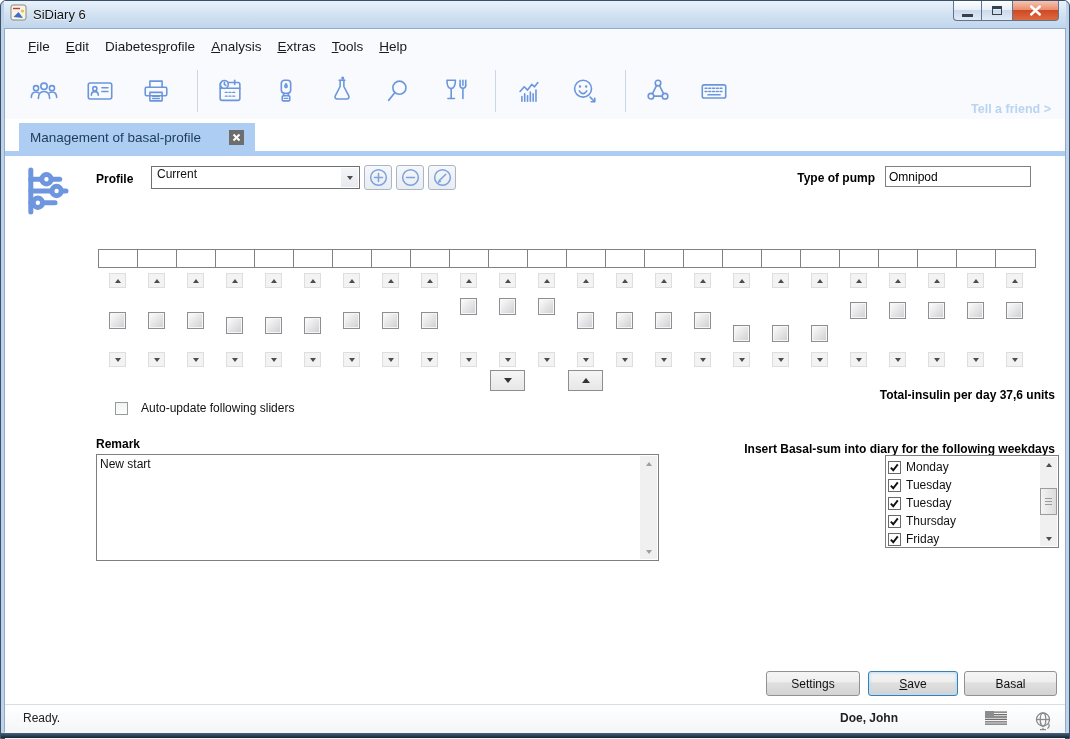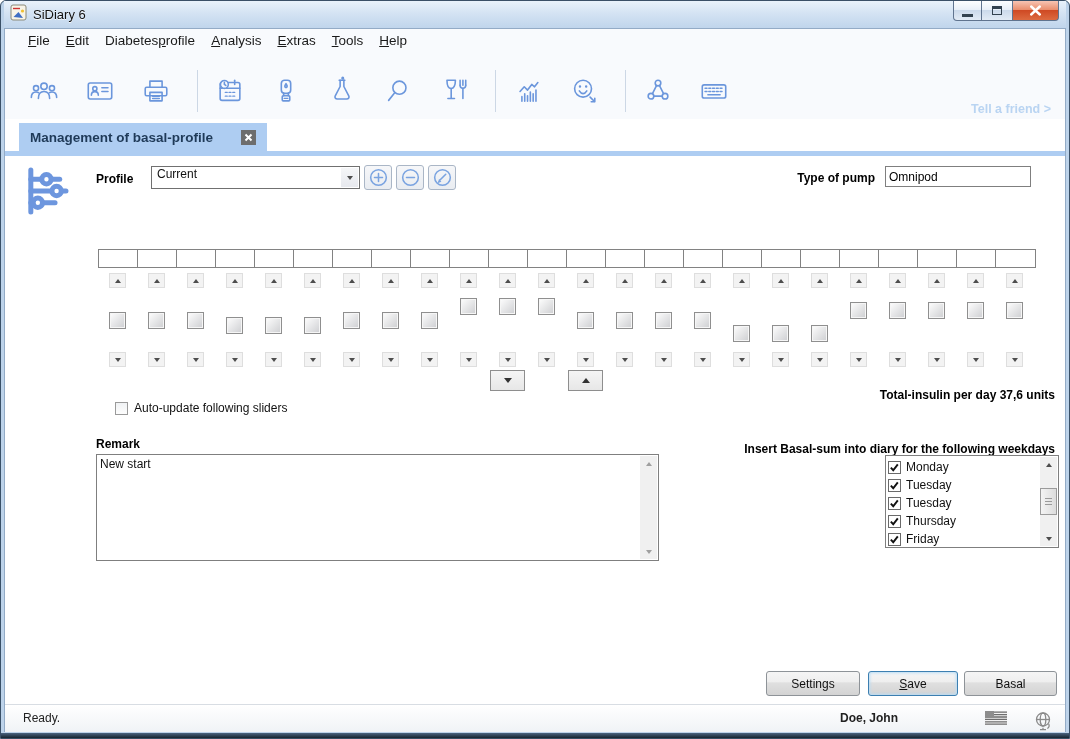--- a/index.html
+++ b/index.html
@@ -16,32 +16,32 @@
     background:linear-gradient(180deg,#fdfeff,#e9f0f8 45%,#ccdaeb 50%,#e2ebf5);}
   .wbtn.min{width:29px;border-radius:0 0 0 4px;}
   .wbtn.max{width:31px;border-left:none;}
   .wbtn.close{width:46px;border-left:none;border-radius:0 0 4px 0;
     background:linear-gradient(180deg,#f7c4b3,#ea8f6f 45%,#cf4a24 50%,#dd6a40);}
   .glyph-min{width:11px;height:3px;background:#33424f;margin-top:9px;}
   .glyph-max{width:10px;height:9px;border:1.5px solid #33424f;border-top:3px solid #33424f;background:transparent;}
   
   .app-body{position:relative;height:704px;background:#f8fafd;border:1px solid #93abc6;border-bottom:none;}
   
-  .menubar{height:34px;display:flex;align-items:flex-start;padding-left:15px;font-size:13.5px;color:#1a1a1a;}
+  .menubar{height:34px;display:flex;align-items:center;padding-left:15px;font-size:13.5px;color:#1a1a1a;}
   .menu-item{padding:4px 8px;cursor:default;}
   
   .toolbar{position:relative;height:56px;display:flex;align-items:center;padding-left:24px;}
   .tbtn{width:30px;height:30px;margin-right:26px;display:flex;align-items:center;justify-content:center;}
   .tbtn svg{stroke:#6b96dc;fill:none;stroke-width:1.7;stroke-linecap:round;stroke-linejoin:round;}
   .tsep{width:1px;height:42px;background:#ccd7e5;margin:0 17px 0 0;}
   .tell-friend{position:absolute;right:14px;bottom:3px;color:#b9d4f2;font-weight:bold;font-size:12.5px;cursor:pointer;}
   
   .tabbar{position:relative;height:37px;background:#fff;}
   .tab{position:absolute;left:14px;top:4px;height:28px;background:#aecdf2;display:flex;align-items:center;
-    padding:0 11px;gap:28px;cursor:default;font-weight:bold;}
+    padding:0 11px;gap:28px;cursor:default;}
   .tab-label{font-size:13.5px;color:#1f3a58;}
   .tab-close{width:15px;height:15px;background:#6d6d6d;display:flex;align-items:center;justify-content:center;cursor:pointer;}
   .tab-strip{position:absolute;left:0;right:0;bottom:0;height:5px;background:#aecdf2;}
   
   .client{position:relative;height:548px;background:#fff;font-size:12px;color:#111;}
   .lbl{position:absolute;font-size:12px;color:#000;font-weight:600;}
   .sliders-logo{position:absolute;left:18px;top:8px;}
   .combo{position:absolute;left:146px;top:10px;width:209px;height:23px;border:1px solid #707070;background:#fff;
     display:flex;align-items:flex-start;padding-left:5px;cursor:pointer;}
   .combo-arrow{position:absolute;right:1px;top:1px;bottom:1px;width:17px;display:flex;align-items:center;justify-content:center;
@@ -70,21 +70,21 @@
   .tri-down{border-top:4.5px solid #4d4d4d;}
   .tri-lt{border-bottom-color:#9f9f9f;border-top-color:#9f9f9f;}
   .thumb{position:absolute;left:50%;margin-left:-8.5px;width:17px;height:17px;border:1px solid #8f8f8f;
     background:linear-gradient(135deg,#fefefe,#cdced1);box-shadow:inset 0 0 0 1px #f6f6f6;cursor:pointer;}
   .bulk-layer{position:absolute;left:0;top:138px;width:938px;height:21px;}
   .bulk-btn{position:absolute;top:0;width:35px;height:21px;border:1px solid #8e8e8e;
     background:linear-gradient(180deg,#f5f5f5,#e7e7e7);display:flex;align-items:center;justify-content:center;cursor:pointer;}
   .bulk-btn .tri{border-left-width:4.5px;border-right-width:4.5px;}
   .bulk-btn .tri-up{border-bottom-width:5.5px;border-bottom-color:#333;}
   .bulk-btn .tri-down{border-top-width:5.5px;border-top-color:#333;}
-  .checkline{position:absolute;display:flex;align-items:center;gap:6px;}
+  .checkline{position:absolute;display:flex;align-items:center;gap:13px;}
   .checkbox{width:13px;height:13px;border:1px solid #6a6a6a;background:#fff;flex:0 0 auto;
     display:flex;align-items:center;justify-content:center;cursor:pointer;}
   .checkbox.empty{background:linear-gradient(180deg,#f0f2f4,#fdfdfd);border-color:#9a9a9a;}
   .plain{font-weight:400;}
   .total-label{position:absolute;right:10px;top:232px;font-size:12px;font-weight:600;color:#000;}
   
   .remark-box{position:absolute;left:91px;top:298px;width:563px;height:107px;border:1px solid #7f7f7f;background:#fff;}
   .remark-text{position:absolute;left:3px;top:2px;right:20px;font-size:12px;}
   .vsb{position:absolute;top:1px;right:1px;bottom:1px;width:17px;background:#f0f0f0;}
   .vsb .up{top:0;}
@@ -97,21 +97,21 @@
   .wd-thumb{position:absolute;left:0;right:0;top:31px;height:27px;border:1px solid #9b9b9b;
     background:linear-gradient(90deg,#f4f4f4,#dcdcdc);cursor:pointer;}
   .wd-thumb::after{content:"";position:absolute;left:4px;right:4px;top:50%;margin-top:-4px;height:7px;
     background:repeating-linear-gradient(180deg,#9a9a9a 0 1px,transparent 1px 3px);}
   
   .btn{position:absolute;top:515px;height:25px;border:1px solid #8e9398;border-radius:3px;font-size:12px;color:#111;
     background:linear-gradient(180deg,#f5f5f5,#eeeeee 45%,#e0e0e0 46%,#d3d3d3);
     display:flex;align-items:center;justify-content:center;cursor:pointer;}
   .btn.focused{border-color:#3c7fb1;box-shadow:inset 0 0 3px 1px #b8dcf5;}
   
-  .statusbar{position:relative;height:28px;background:linear-gradient(180deg,#ffffff,#f0f3f6);
+  .statusbar{position:relative;height:36px;background:linear-gradient(180deg,#ffffff,#f0f3f6);
     border-top:1px solid #d8dde3;font-size:12px;color:#222;}
   .status-left{position:absolute;left:18px;top:6px;}
   .status-user{position:absolute;right:167px;top:6px;font-weight:bold;color:#222;}
   .status-ico{position:absolute;top:6px;}
   .bottom-edge{position:absolute;left:0;right:0;bottom:0;height:5px;background:linear-gradient(180deg,#4a6480,#16242f);}
   u{text-decoration:underline;}
 </style>
 </head>
 <body>
 

